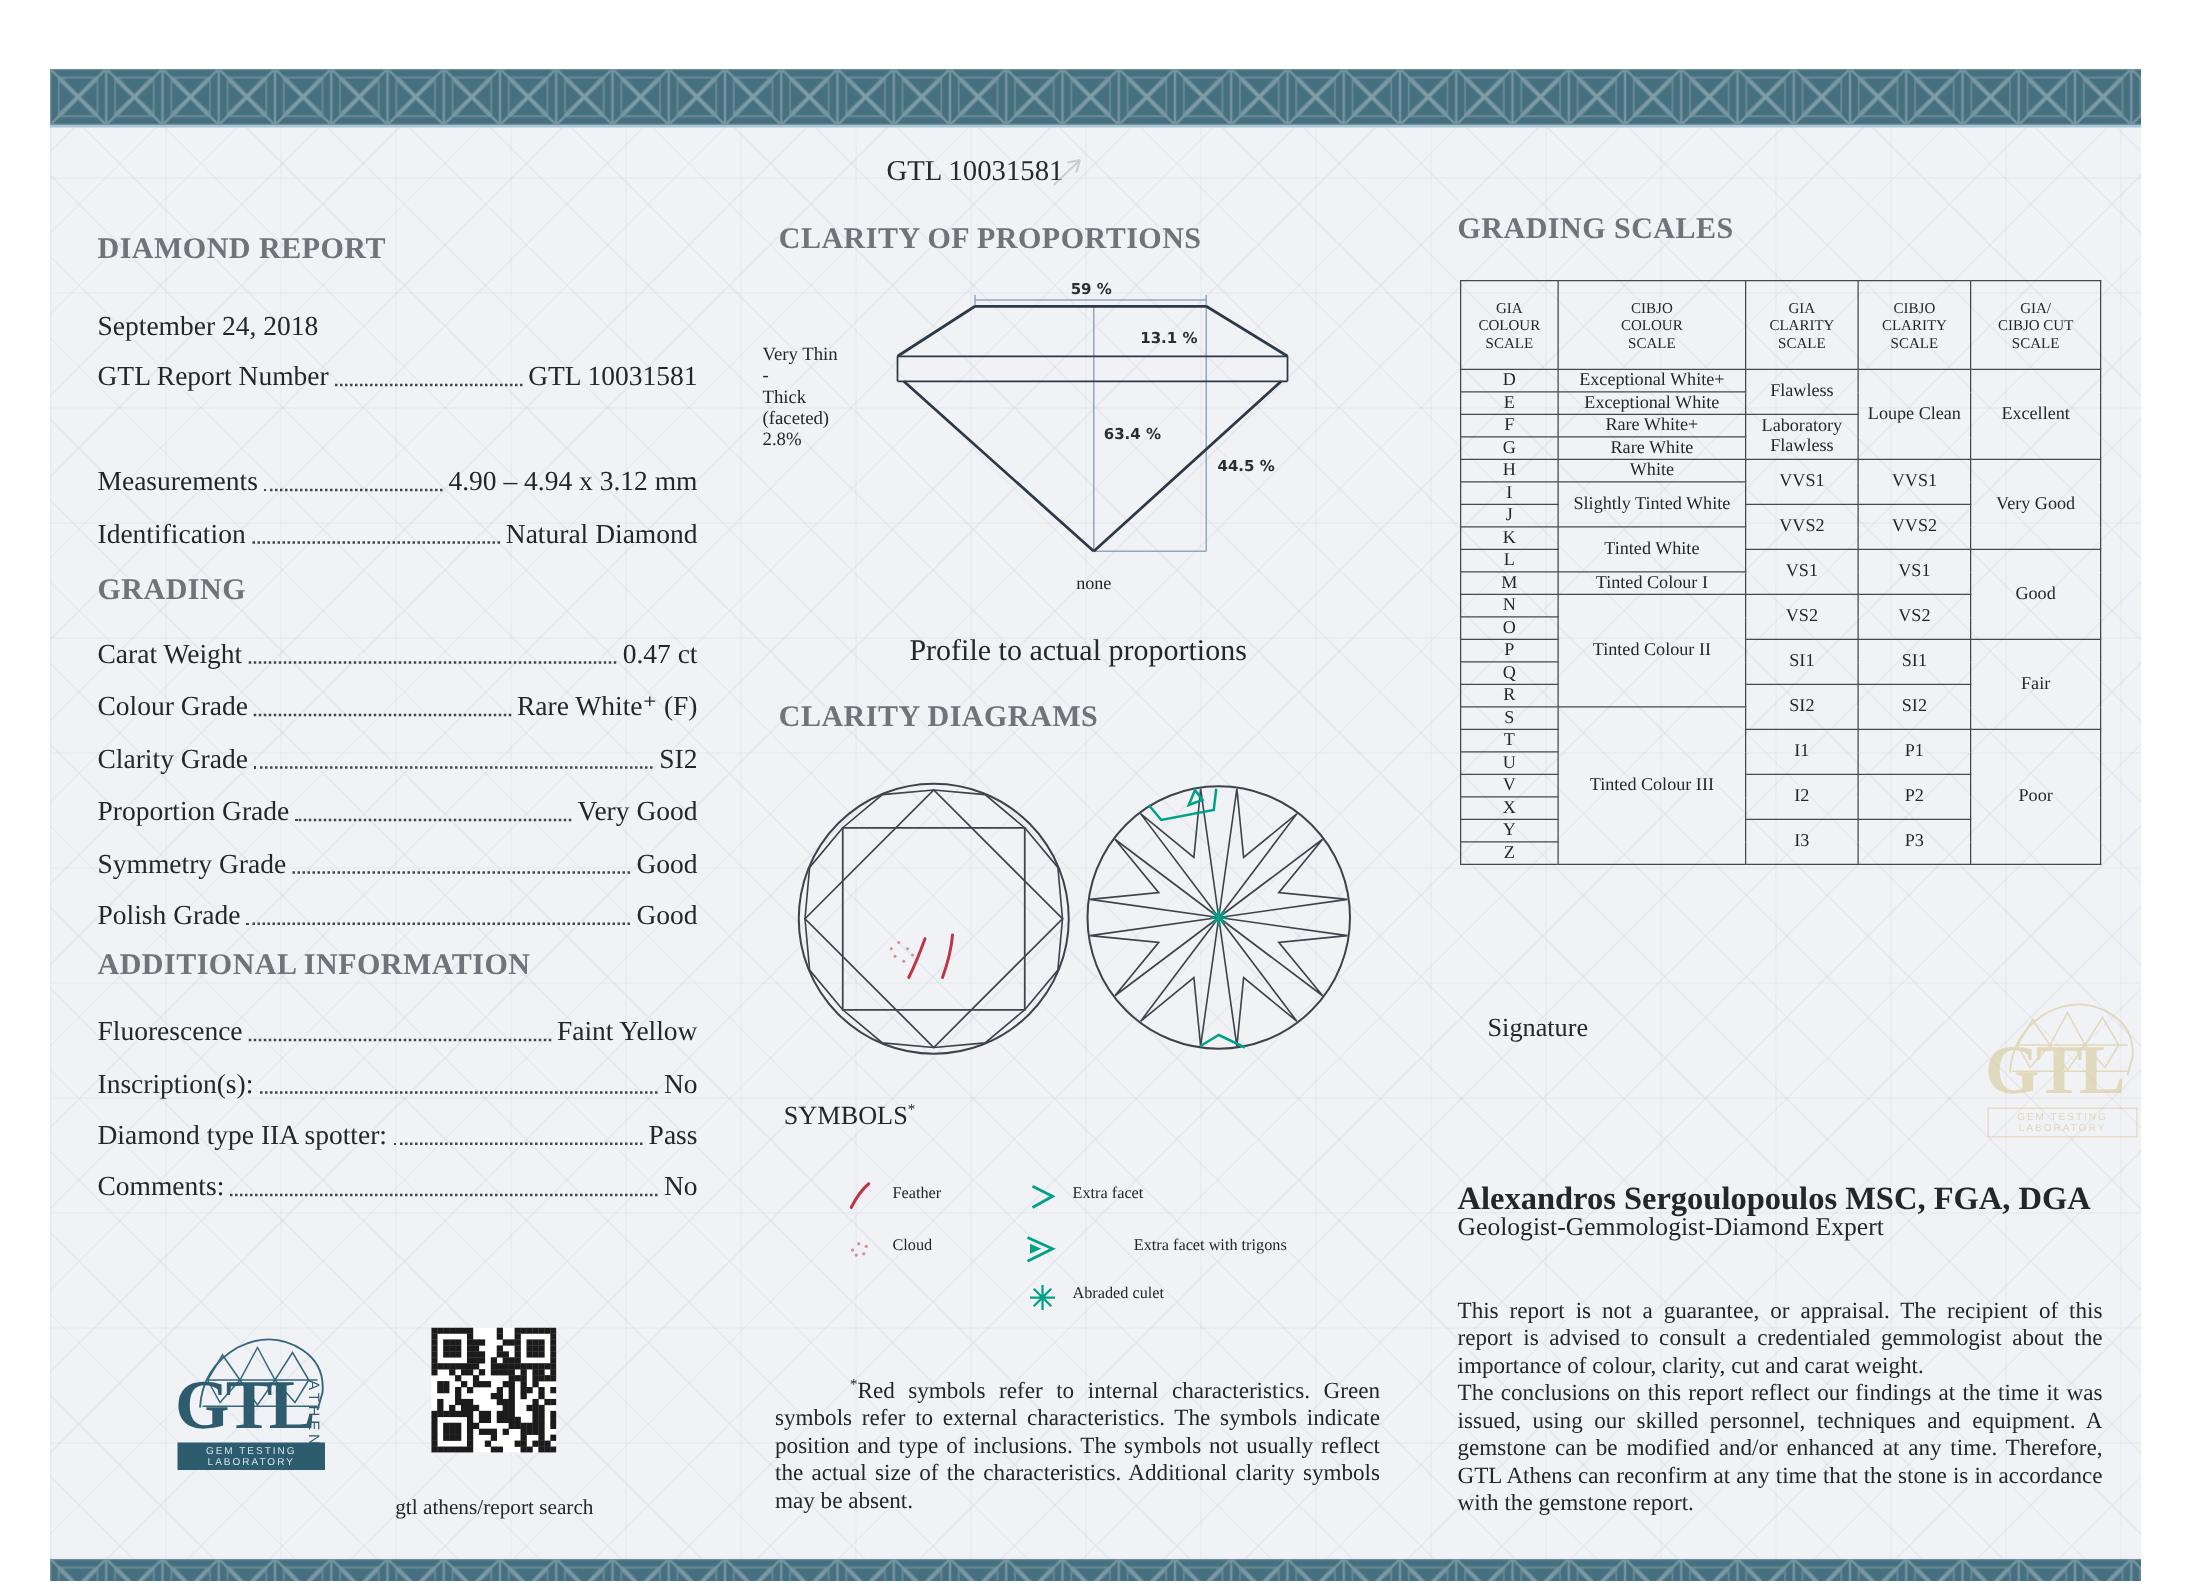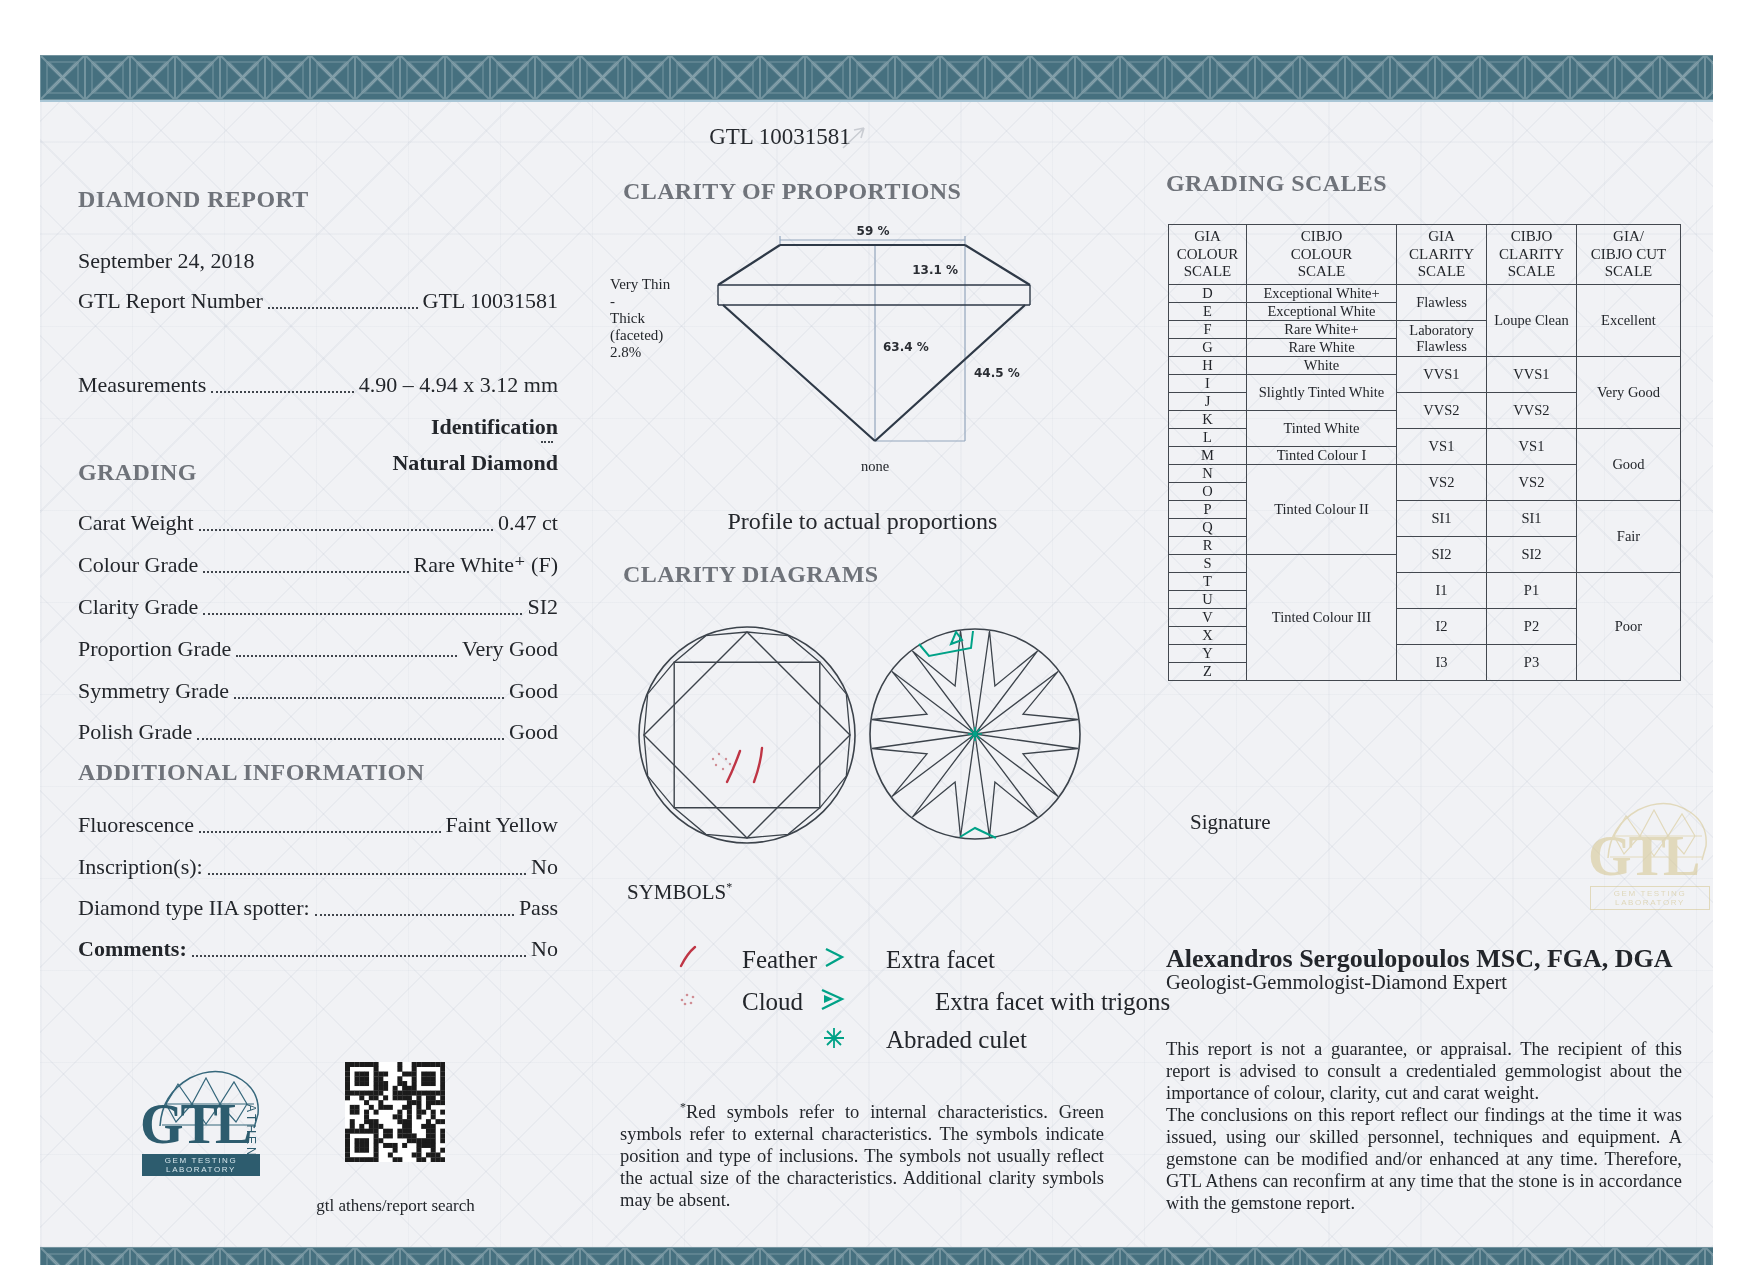--- a/index.html
+++ b/index.html
@@ -19,37 +19,37 @@
   .band-top{top:55px;height:45px;border-bottom:2px solid #a9c6d6;}
   .band-bottom{top:1247px;height:18px;}
   .header-number{left:690px;top:124px;width:180px;text-align:center;font-size:23px;color:#26292e;}
 
   
   .sec-title{font-weight:bold;font-size:24px;color:#6f737a;letter-spacing:.4px;white-space:nowrap;}
   .frow{display:flex;align-items:flex-end;width:480px;font-size:22px;line-height:28px;}
   .frow .lbl{white-space:nowrap;}
   .frow .leader{flex:1;border-bottom:2.6px dotted #40454c;margin:0 5px 6px 5px;min-width:12px;}
   .frow .val{white-space:nowrap;}
-  .bold{font-weight:bold;flex-direction:column;}
+  .bold{font-weight:normal;}
   .date-line{font-size:22px;}
 
   
   .prop-girdle{font-size:15px;line-height:17px;color:#23262b;}
   .diagram-label{font-family:"DejaVu Sans","Liberation Sans",sans-serif;font-weight:bold;font-size:12px;fill:#2a2d33;}
   .serif-label{font-family:"Liberation Serif",serif;font-size:14.5px;fill:#23262b;font-weight:normal;}
   .caption{font-size:24px;}
-  .legend-label{font-size:25px;white-space:nowrap;margin-left:28px;}
+  .legend-label{font-size:13px;white-space:nowrap;}
   .note{font-size:18.5px;line-height:22px;text-align:justify;}
   .note sup, .symsup{font-size:12px;vertical-align:super;}
 
   
   table.scales{border-collapse:collapse;table-layout:fixed;width:512px;background:transparent;}
   table.scales th, table.scales td{border:1.4px solid #43484f;text-align:center;vertical-align:middle;
     font-family:"Liberation Serif",serif;color:#23262b;padding:0;}
-  table.scales th{font-weight:normal;font-size:15px;line-height:1.18;white-space:pre-line;padding:3px 0;text-align:center;}
+  table.scales th{font-weight:normal;font-size:12px;line-height:1.18;white-space:pre-line;padding:14px 0;text-align:center;}
   table.scales td{font-size:14.5px;line-height:1.08;height:17px;}
   .sig-label{font-size:21px;text-align:center;}
   .sig-name{font-size:26px;font-weight:bold;white-space:nowrap;}
   .sig-role{font-size:20.5px;white-space:nowrap;}
   .disc p{margin:0;font-size:18.5px;line-height:22px;text-align:justify;}
 
   
   .gtl-letters{font-family:"Liberation Serif",serif;font-weight:bold;font-size:56px;letter-spacing:-3px;color:#2d5c6e;line-height:1;}
   .gtl-athens{writing-mode:vertical-rl;text-transform:uppercase;font-size:12px;letter-spacing:3px;color:#2d5c6e;font-family:"Liberation Sans",sans-serif;}
   .gtl-banner{background:#2d5c6e;color:#d6e6ec;font-family:"Liberation Sans",sans-serif;font-size:8px;letter-spacing:1.6px;

